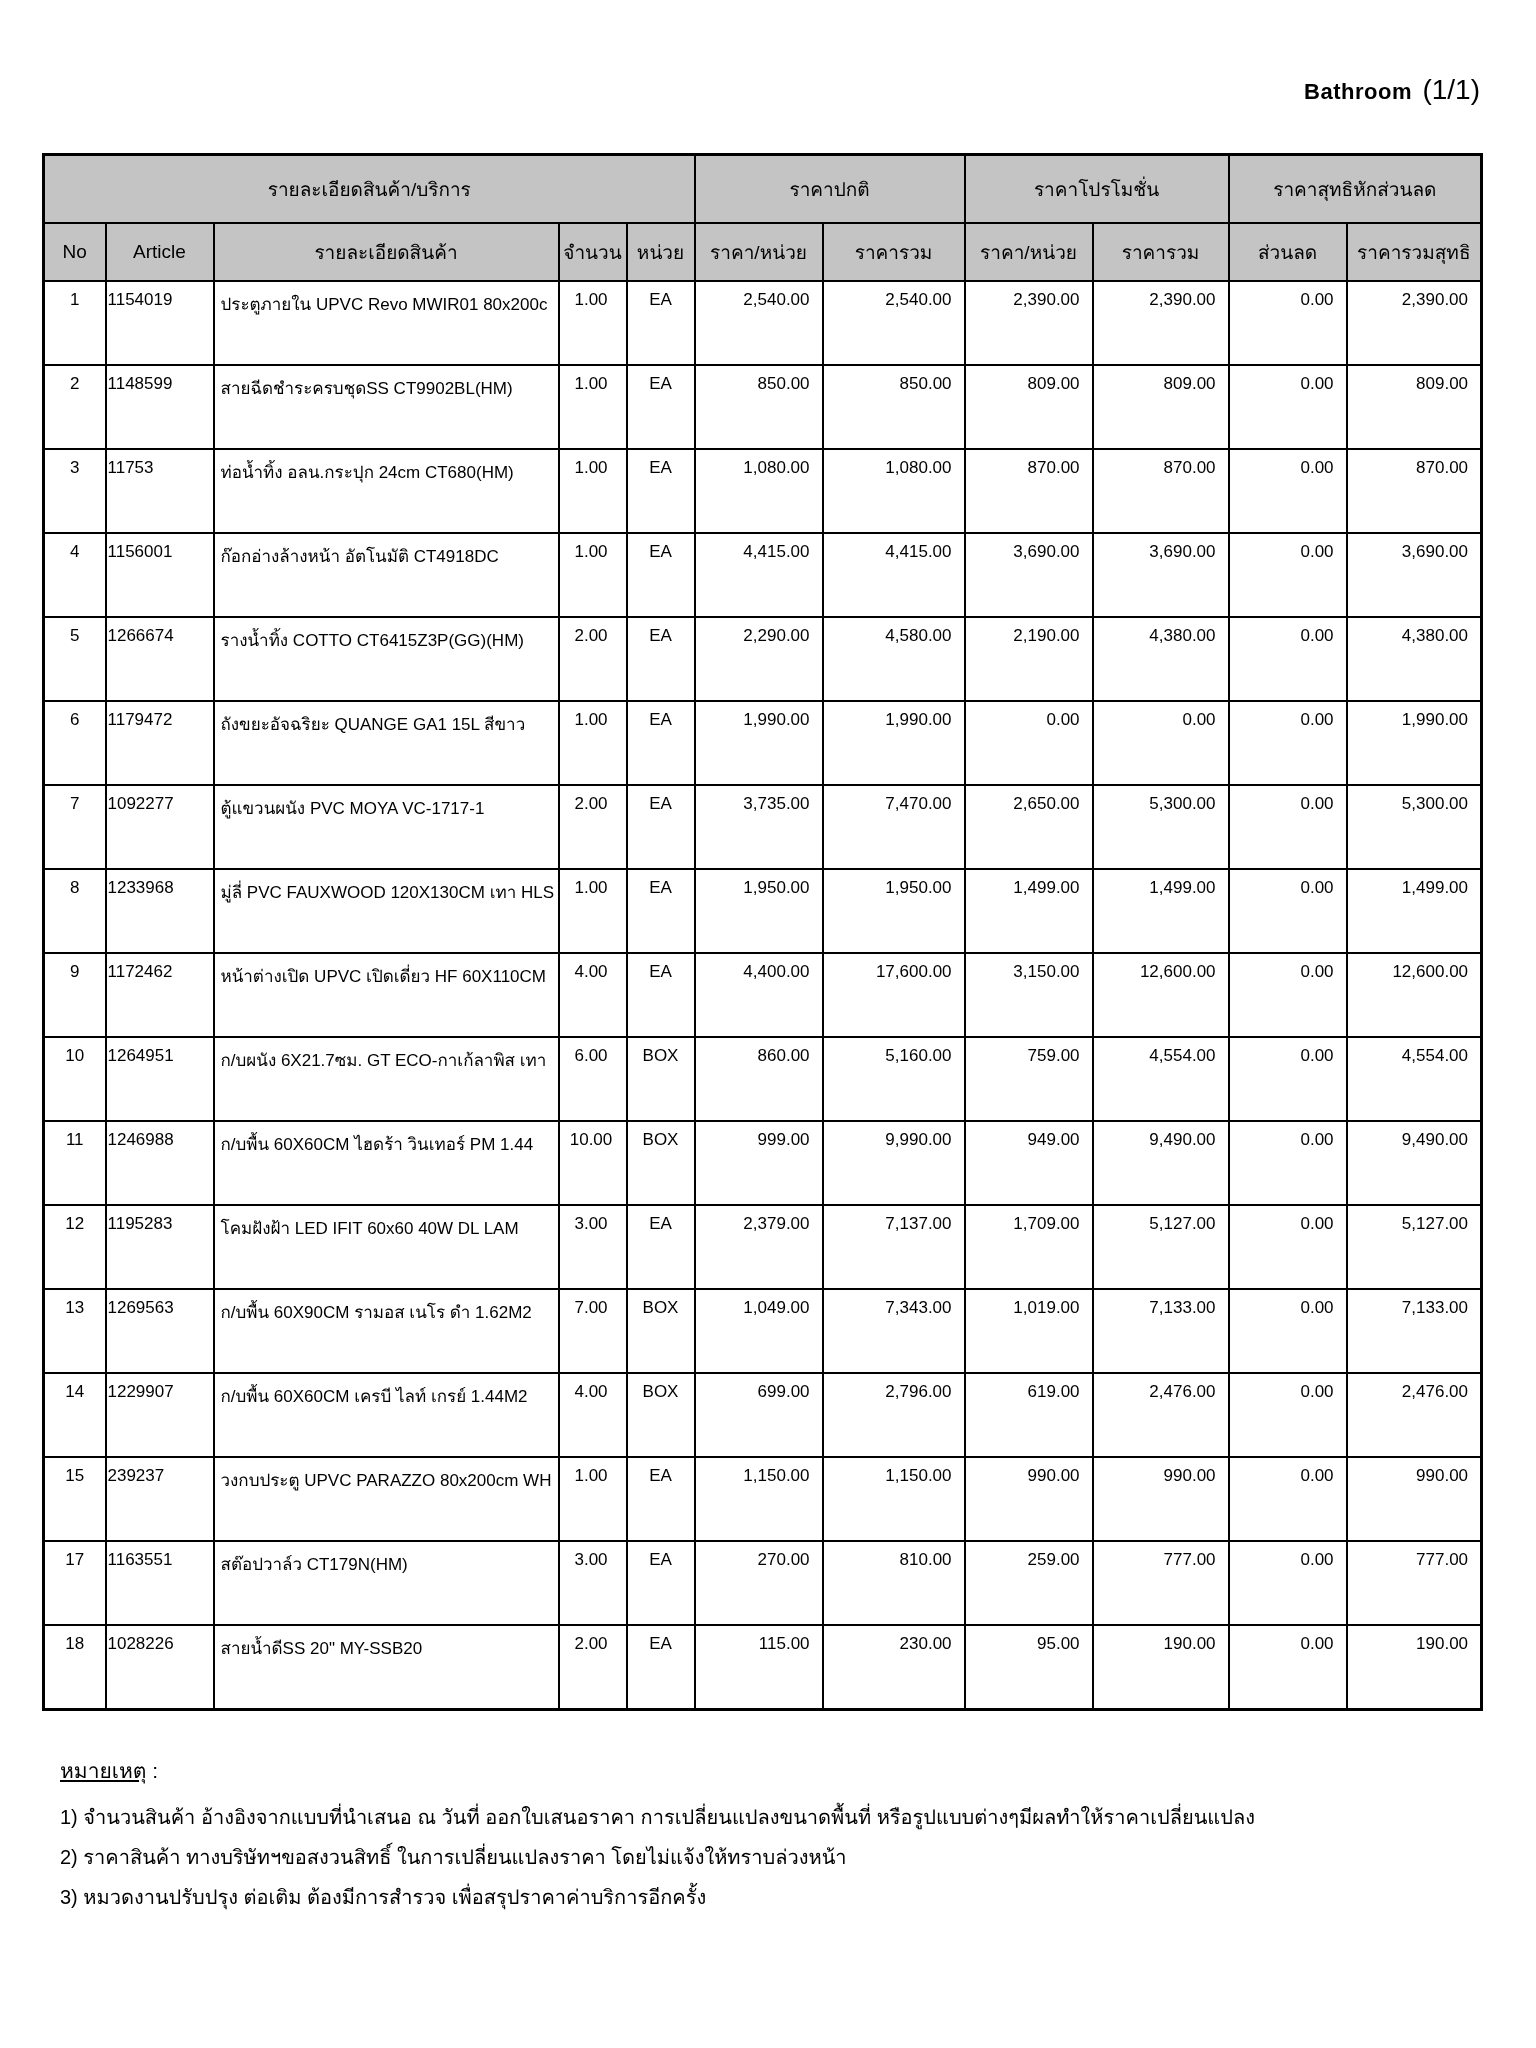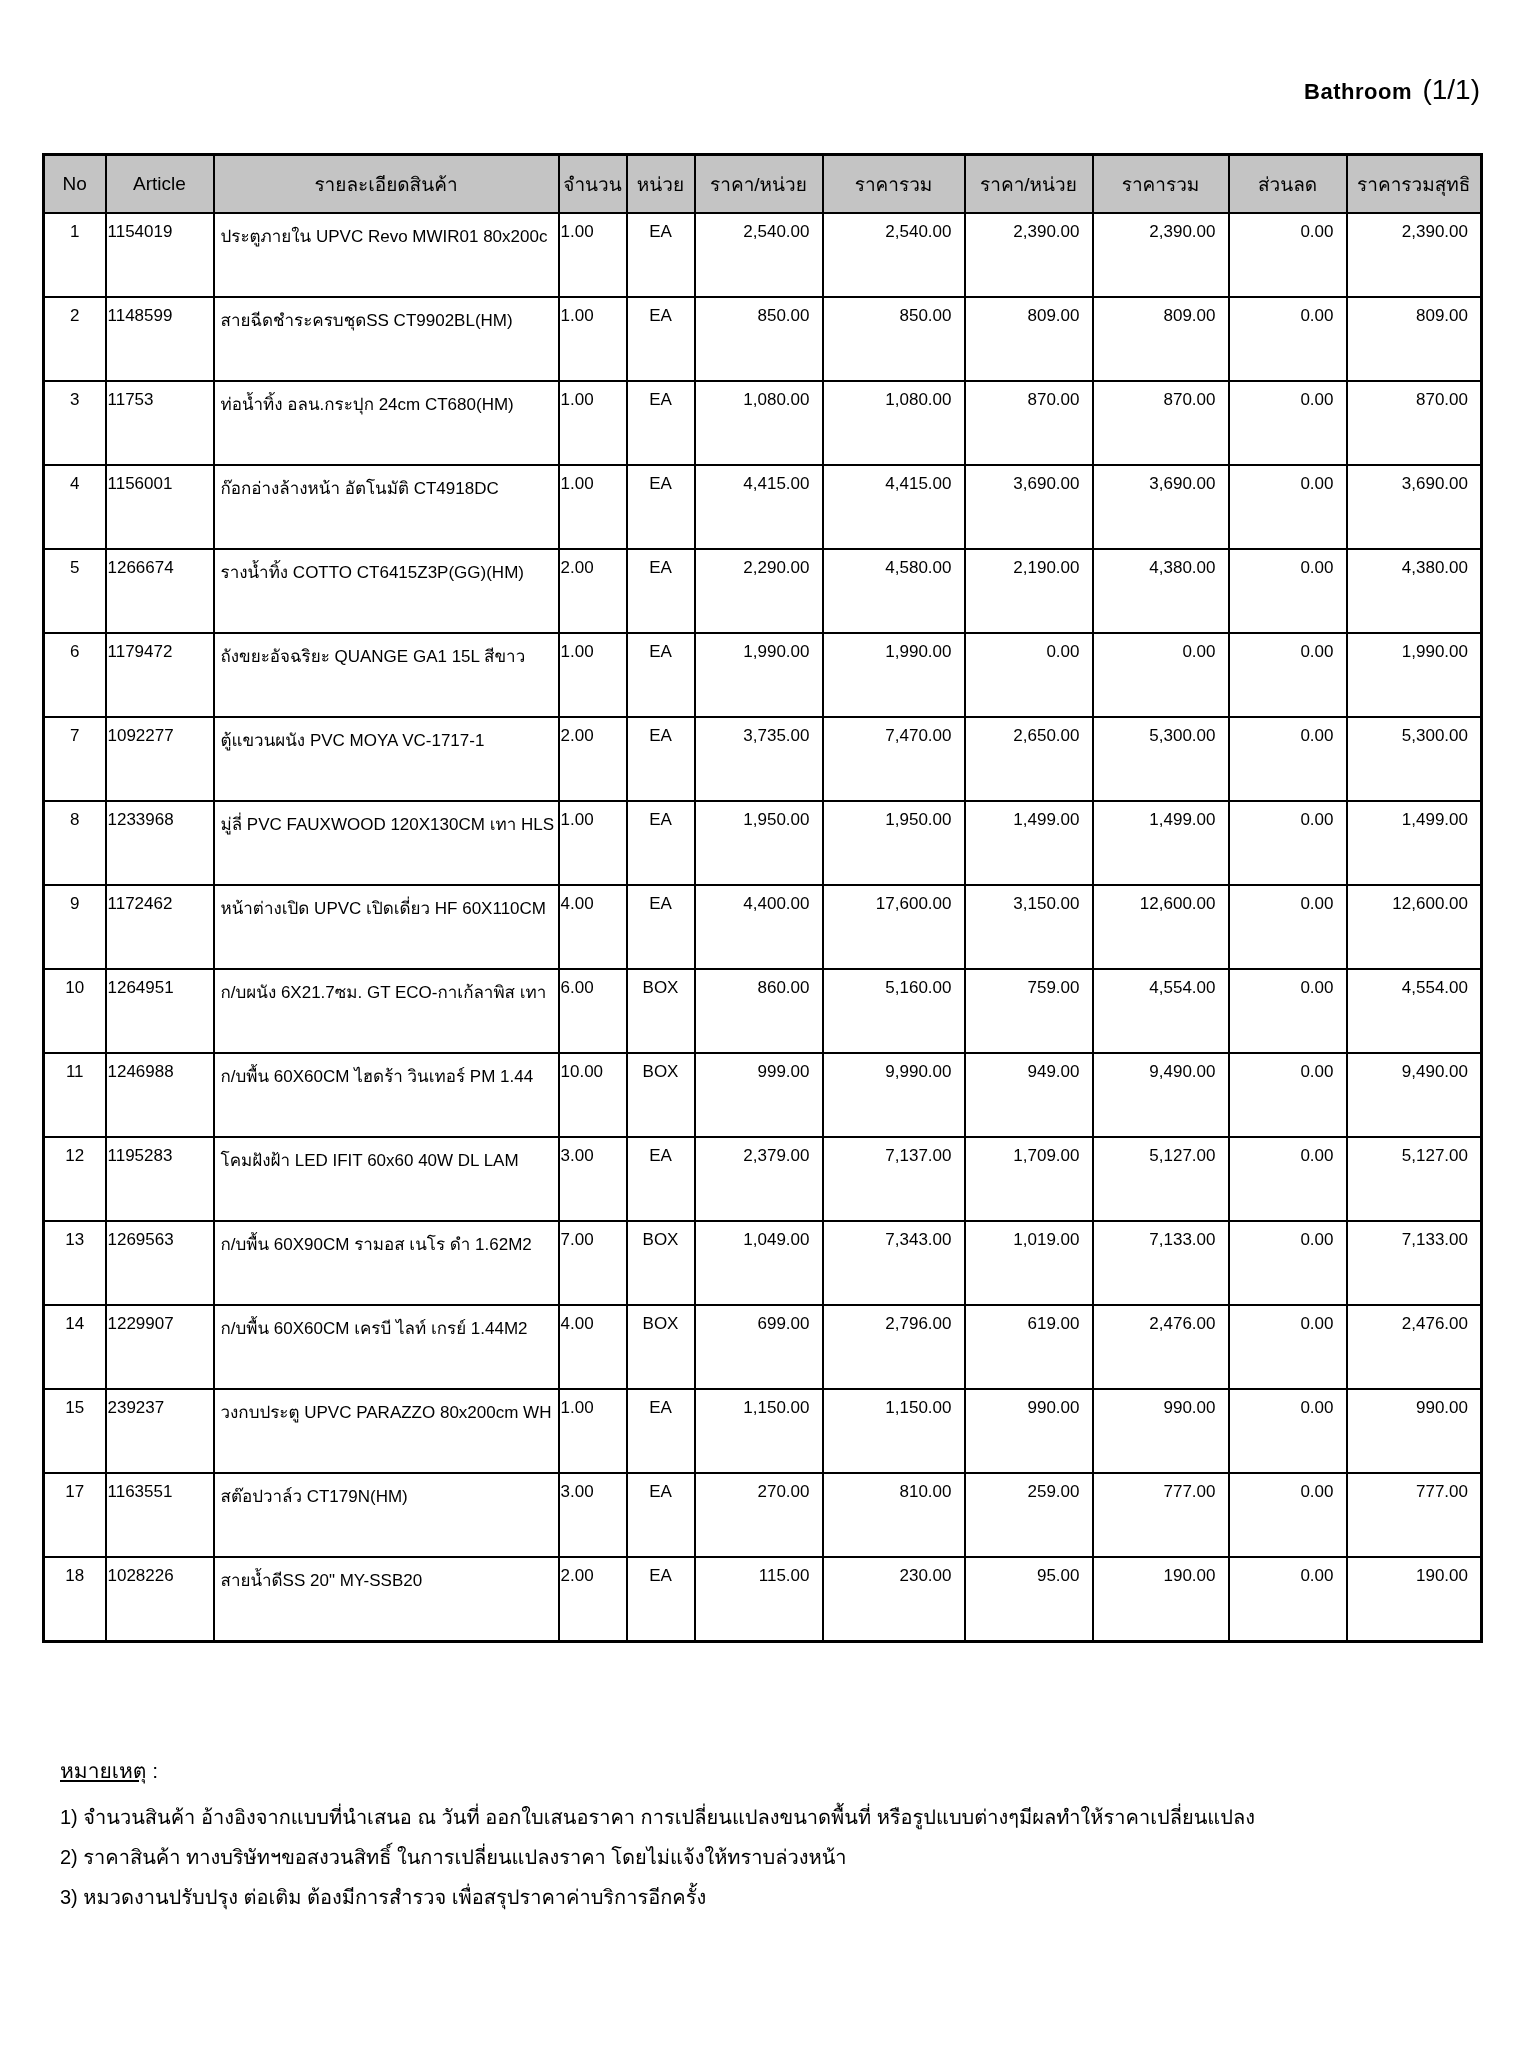--- a/index.html
+++ b/index.html
@@ -50,21 +50,21 @@
   }
   
   col.c0{width:62px;} col.c1{width:108px;} col.c2{width:345px;}
   col.c3{width:68px;} col.c4{width:68px;} col.c5{width:128px;}
   col.c6{width:142px;} col.c7{width:128px;} col.c8{width:136px;}
   col.c9{width:118px;} col.c10{width:135px;}
 
   td.f-no { text-align:center; }
   td.f-article { text-align:left; }
   td.f-description { text-align:left; padding-left:6px; padding-right:0; }
-  td.f-qty { text-align:left; padding-right:4px; }
+  td.f-qty { text-align:center; padding-right:4px; }
   td.f-unit { text-align:center; }
   td.money { text-align:right; padding-right:12px; }
 
   
   .notes {
     position:absolute; left:40px; top:1754px; width:1470px;
     font-size:20px;
     margin-left:20px;
   }
   .notes-heading { font-size:21px; margin-bottom:10px; }
@@ -89,20 +89,26 @@
         <col class="c3">
       <col class="c4">
         <col class="c5">
         <col class="c6">
         <col class="c7">
       <col class="c8">
         <col class="c9">
         <col class="c10">
     </colgroup>
     <thead>
+      <tr class="gh-row">
+          <th colspan="5">รายละเอียดสินค้า/บริการ</th>
+          <th colspan="2">ราคาปกติ</th>
+          <th colspan="2">ราคาโปรโมชั่น</th>
+          <th colspan="2">ราคาสุทธิหักส่วนลด</th>
+        </tr>
       <tr class="ch-row">
           <th>No</th>
           <th>Article</th>
           <th>รายละเอียดสินค้า</th>
           <th>จำนวน</th>
           <th>หน่วย</th>
           <th>ราคา/หน่วย</th>
           <th>ราคารวม</th>
           <th>ราคา/หน่วย</th>
           <th>ราคารวม</th>

